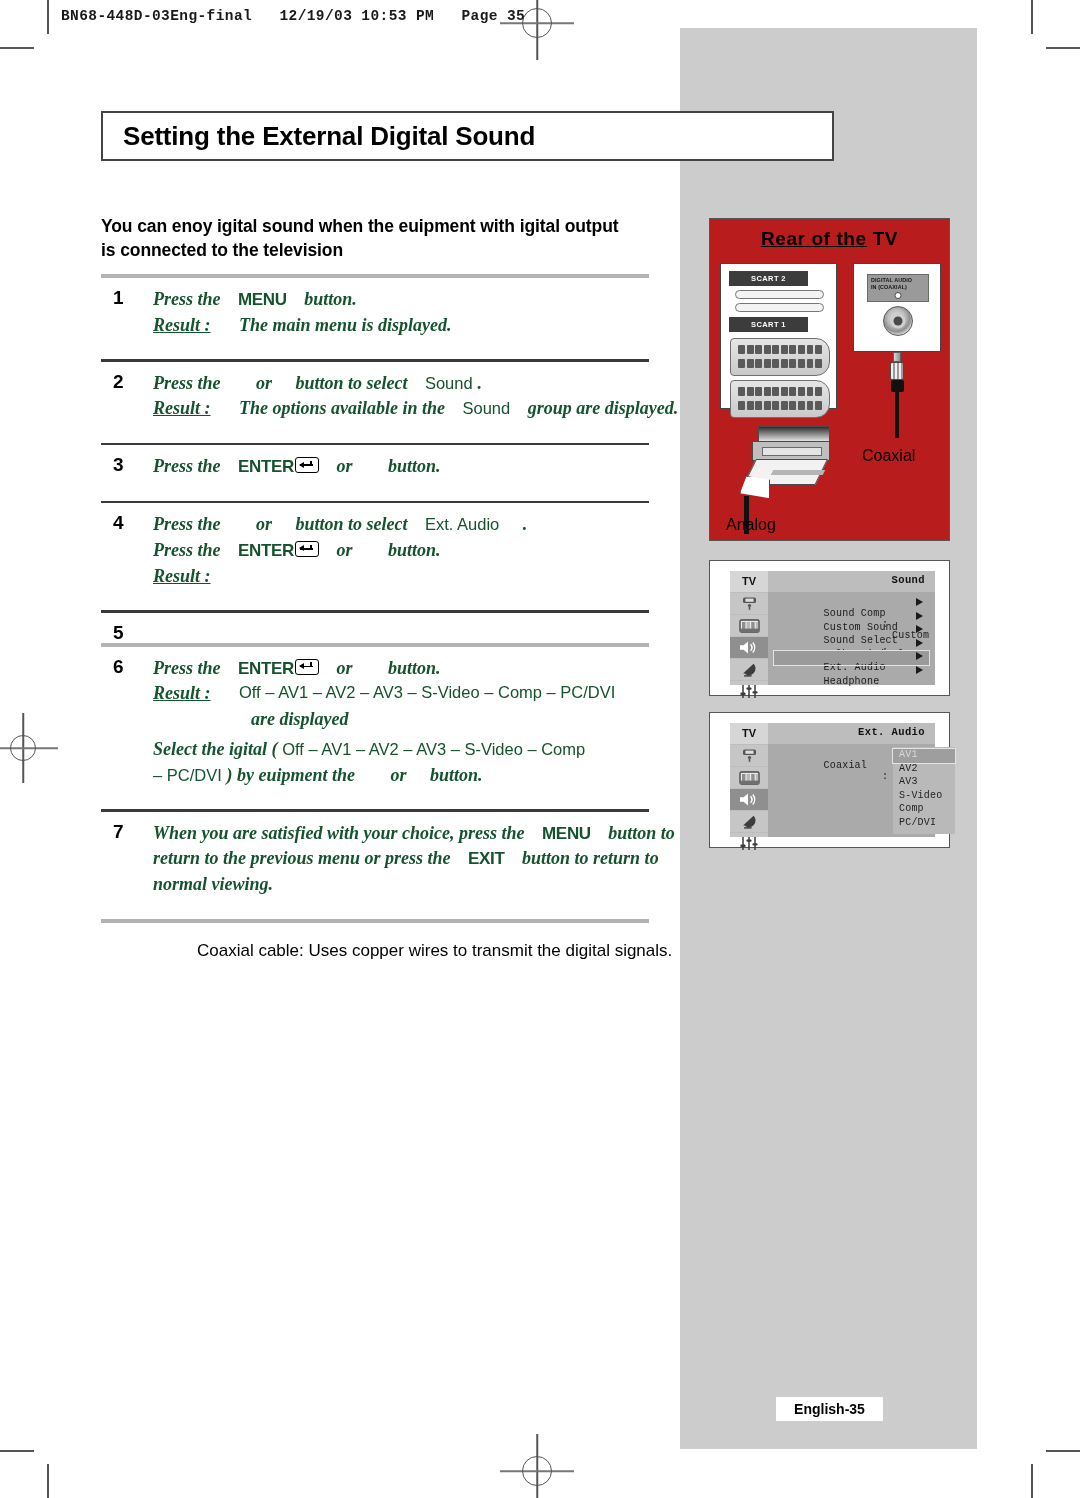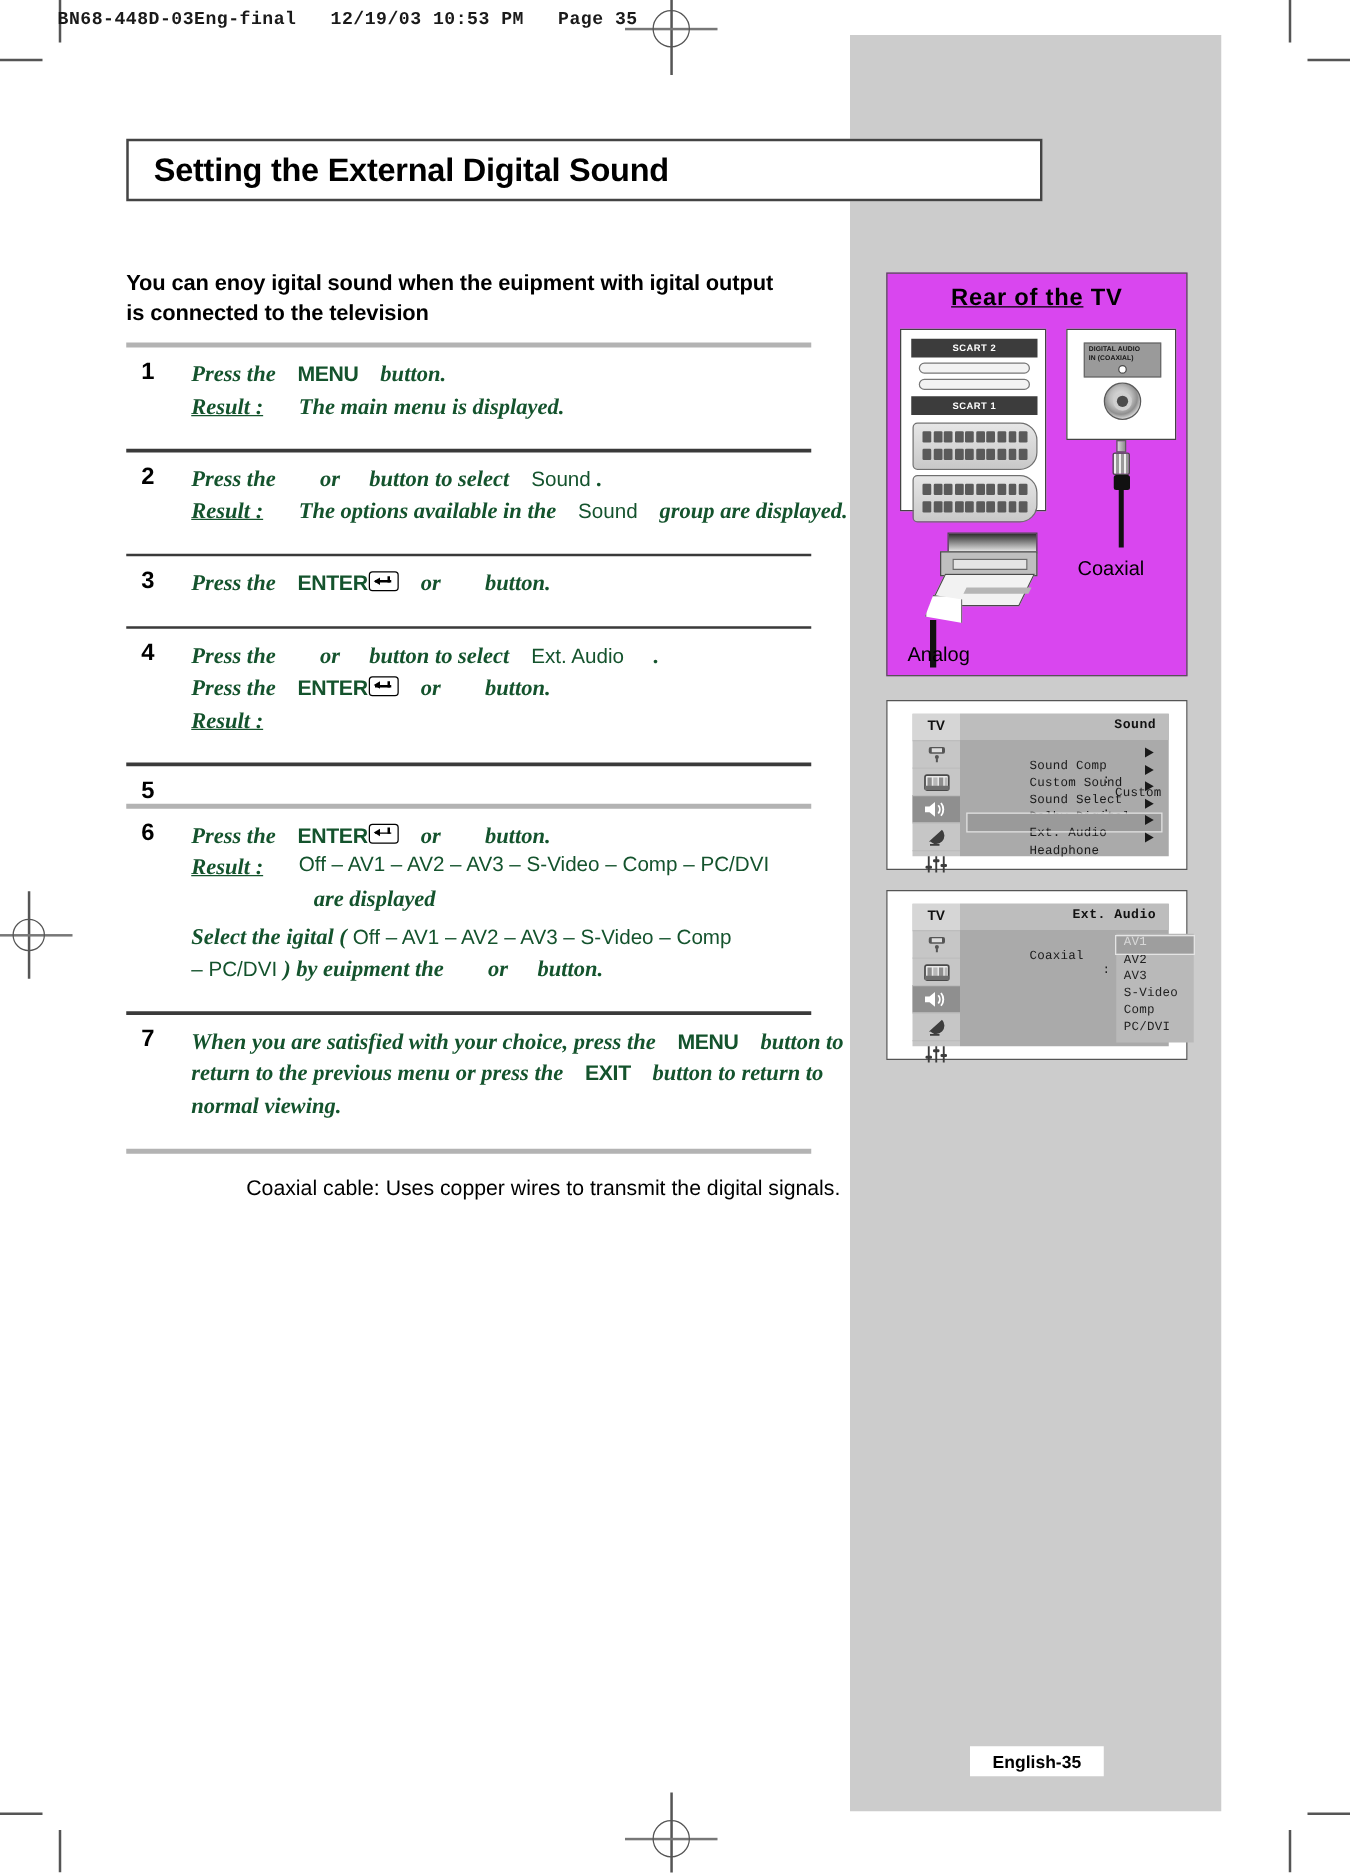--- a/index.html
+++ b/index.html
@@ -12,21 +12,21 @@
   .regmark{position:absolute;}
   .regmark .circ{position:absolute;left:0;top:0;width:100%;height:100%;
     border:1.5px solid #555;border-radius:50%;box-sizing:border-box;}
   .regmark .vl{position:absolute;left:50%;top:-22px;width:1.5px;height:calc(100% + 44px);
     background:#555;transform:translateX(-50%);}
   .regmark .hl{position:absolute;top:50%;left:-22px;width:calc(100% + 44px);height:1.5px;
     background:#777;transform:translateY(-50%);}
 
   
   .runhead{
-    position:absolute;left:46px;top:8px;
+    position:absolute;left:61px;top:8px;
     font-family:"Liberation Mono","DejaVu Sans Mono",monospace;
     font-size:14.5px;font-weight:bold;color:#1a1a1a;letter-spacing:0.4px;
     white-space:pre;
   }
 
   
   .graypanel{position:absolute;left:680px;top:28px;width:297px;height:1421px;background:#cccccc;}
 
   
   .titlebox{
@@ -80,33 +80,33 @@
     border-top:3.6px solid transparent;border-bottom:3.6px solid transparent;
     border-right:5px solid #000;
   }
   .note{
     margin-top:18px;margin-left:96px;font-size:17px;color:#000;white-space:nowrap;
   }
 
   
   .rearbox{
     position:absolute;left:709px;top:218px;width:241px;height:323px;
-    background:#d946ef;border:1.6px solid #555;box-sizing:border-box;
+    background:#b91c1c;border:1.6px solid #555;box-sizing:border-box;
   }
   .rearbox .hd{
     text-align:center;margin-top:9px;font-size:19px;font-weight:bold;color:#000;
     letter-spacing:0.6px;
   }
   .rearbox .hd u{text-decoration:underline;}
   .scartpanel{
     position:absolute;left:10px;top:44px;width:117px;height:146px;
     border:1.4px solid #444;background:#fff;box-sizing:border-box;
   }
   .scartlabel{
-    position:absolute;left:8px;width:101px;height:15px;background:#3c3c3c;color:#fff;
+    position:absolute;left:8px;width:79px;height:15px;background:#3c3c3c;color:#fff;
     font-size:7.5px;font-weight:bold;text-align:center;line-height:15px;letter-spacing:0.4px;
   }
   .scartbar{
     position:absolute;left:14px;width:89px;height:9px;border:1px solid #777;border-radius:5px;
     background:#f3f3f3;box-sizing:border-box;
   }
   .scartconn{
     position:absolute;left:9px;width:100px;height:38px;border:1.3px solid #6f6f6f;
     background:linear-gradient(#e6e6e6,#c9c9c9);border-radius:4px 14px 14px 4px;box-sizing:border-box;
   }

